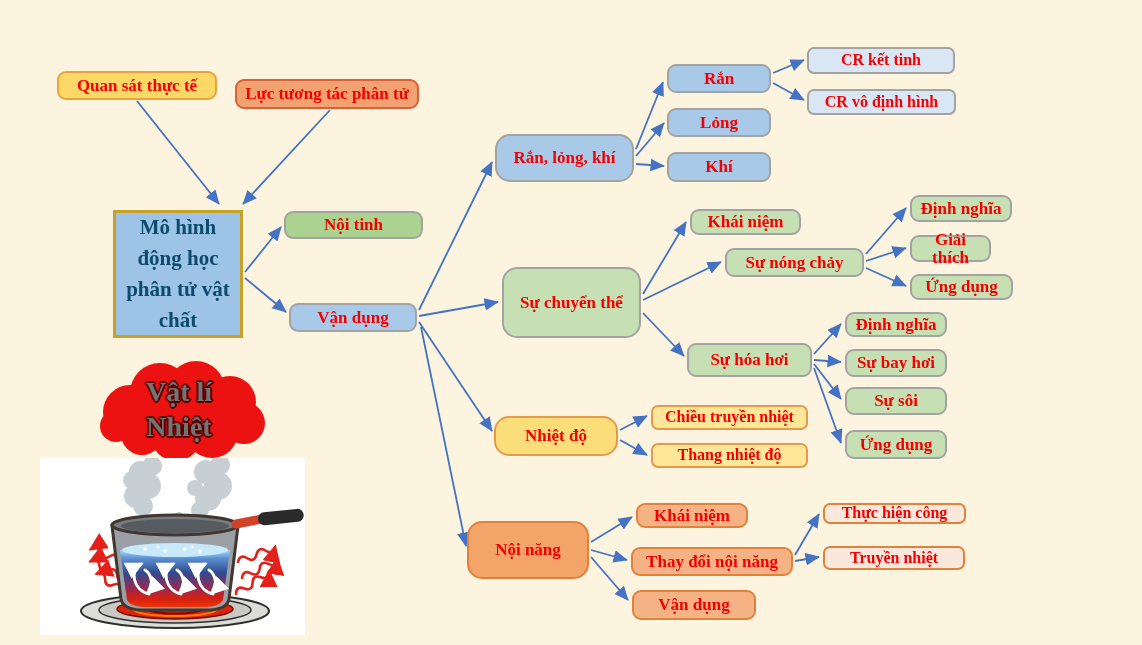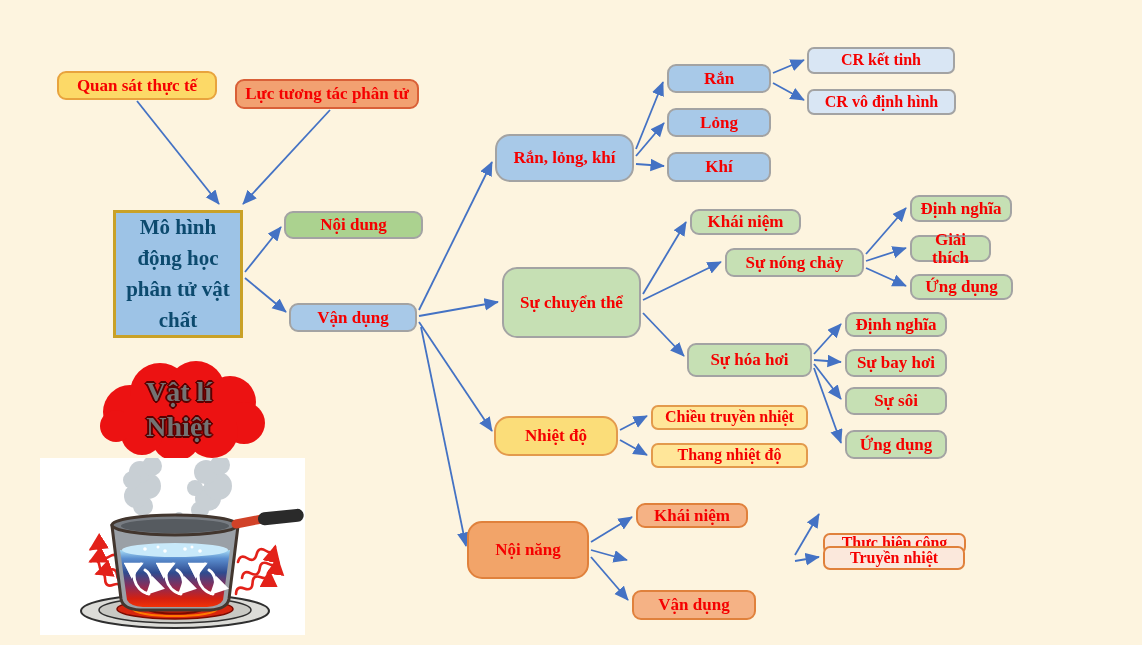--- a/index.html
+++ b/index.html
@@ -96,21 +96,21 @@
       <line x1="795" y1="555" x2="819" y2="514" marker-end="url(#ah)"></line>
       <line x1="795" y1="561" x2="819" y2="557" marker-end="url(#ah)"></line>
     </g>
   </svg>
 
   <div class="node yellow" style="left:57px;top:71px;width:160px;height:29px;">Quan sát thực tế</div>
   <div class="node salmon" style="left:235px;top:79px;width:184px;height:30px;">Lực tương tác phân tử</div>
 
   <div class="root-box" style="left:113px;top:210px;width:130px;height:128px;">Mô hình động học phân tử vật chất</div>
 
-  <div class="node green" style="left:284px;top:211px;width:139px;height:28px;">Nội dung</div>
+  <div class="node green" style="left:284px;top:211px;width:139px;height:28px;">Nội tinh</div>
   <div class="node blue" style="left:289px;top:303px;width:128px;height:29px;">Vận dụng</div>
 
   <div class="node blue big-radius" style="left:495px;top:134px;width:139px;height:48px;">Rắn, lỏng, khí</div>
   <div class="node blue" style="left:667px;top:64px;width:104px;height:29px;">Rắn</div>
   <div class="node blue" style="left:667px;top:152px;width:104px;height:30px;">Khí</div>
   <div class="node blue" style="left:667px;top:108px;width:104px;height:29px;">Lỏng</div>
   <div class="node lblue small" style="left:807px;top:47px;width:148px;height:27px;">CR kết tinh</div>
   <div class="node lblue small" style="left:807px;top:89px;width:149px;height:26px;">CR vô định hình</div>
 
   <div class="node lgreen big-radius" style="left:502px;top:267px;width:139px;height:71px;">Sự chuyển thể</div>
@@ -124,21 +124,22 @@
   <div class="node lgreen" style="left:845px;top:349px;width:102px;height:28px;">Sự bay hơi</div>
   <div class="node lgreen" style="left:845px;top:387px;width:102px;height:28px;">Sự sôi</div>
   <div class="node lgreen" style="left:845px;top:430px;width:102px;height:29px;">Ứng dụng</div>
 
   <div class="node yellow2 big-radius" style="left:494px;top:416px;width:124px;height:40px;">Nhiệt độ</div>
   <div class="node lyellow small" style="left:651px;top:405px;width:157px;height:25px;">Chiều truyền nhiệt</div>
   <div class="node lyellow small" style="left:651px;top:443px;width:157px;height:25px;">Thang nhiệt độ</div>
 
   <div class="node orange-deep big-radius" style="left:467px;top:521px;width:122px;height:58px;">Nội năng</div>
   <div class="node orange" style="left:636px;top:503px;width:112px;height:25px;">Khái niệm</div>
-  <div class="node peach small" style="left:823px;top:503px;width:143px;height:21px;margin-top:30px;">Thực hiện công</div>
+  <div class="node orange" style="left:631px;top:547px;width:162px;height:29px;">Thay đổi nội năng</div>
+  <div class="node peach small" style="left:823px;top:503px;width:143px;height:21px;">Thực hiện công</div>
   <div class="node peach small" style="left:823px;top:546px;width:142px;height:24px;">Truyền nhiệt</div>
   <div class="node orange" style="left:632px;top:590px;width:124px;height:30px;">Vận dụng</div>
 
   <div class="cloud-wrap">
     <svg width="182" height="102" viewBox="0 0 182 102">
       <g fill="#EC1212">
         <circle cx="42" cy="52" r="27"></circle>
         <circle cx="72" cy="33" r="30"></circle>
         <circle cx="108" cy="30" r="29"></circle>
         <circle cx="142" cy="42" r="26"></circle>

